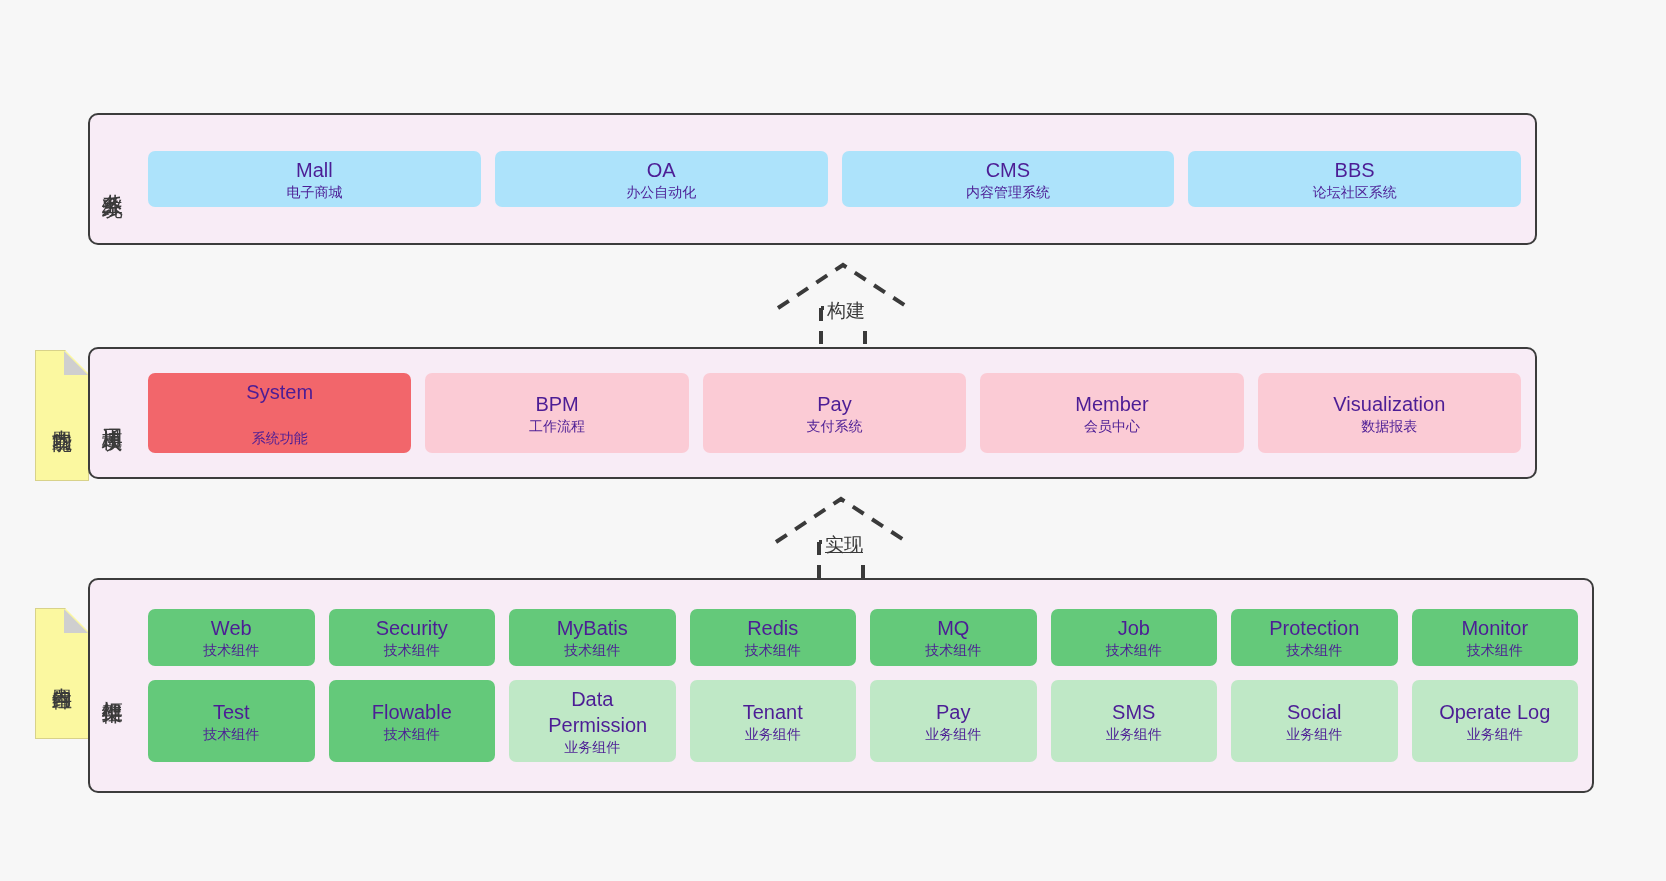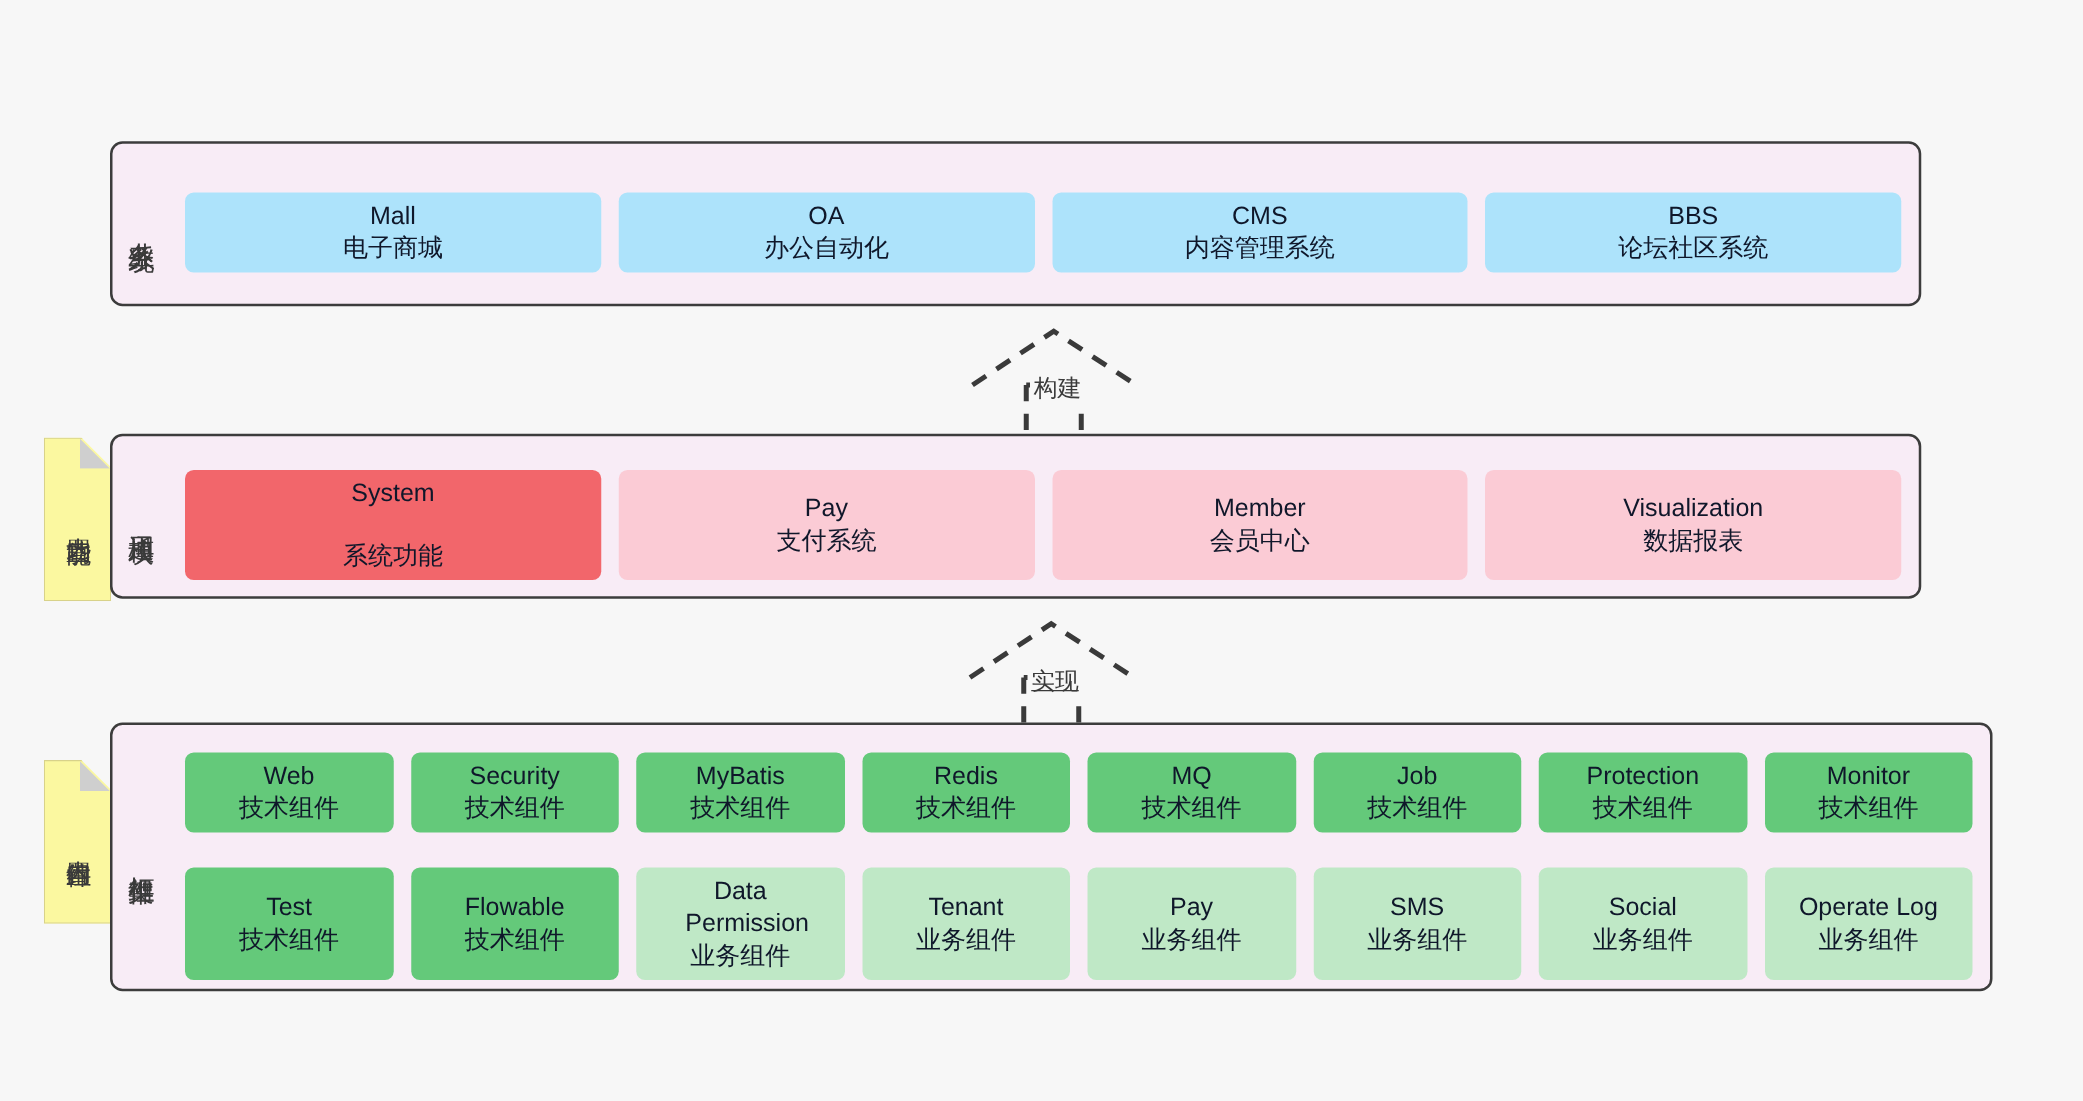--- a/index.html
+++ b/index.html
@@ -50,25 +50,24 @@
   .card {
     flex: 1 1 0;
     border-radius: 7px;
     display: flex;
     flex-direction: column;
     align-items: center;
     justify-content: center;
     text-align: center;
     line-height: 1.3;
     padding: 6px 4px;
-    color: #0f172a;
-    margin-top: 14px;
+    color: #4c1d95;
   }
   .card .t1 { font-size: 20px; }
-  .card .t2 { font-size: 20px; }
+  .card .t2 { font-size: 14px; }
   .card.multiline .t1 { max-width: 100%; }
 
   .blue   { background: #ade3fb; }
   .red    { background: #f2666b; gap: 24px; }
   .pink   { background: #fbcbd5; }
   .green  { background: #64c97a; }
   .lgreen { background: #bfe8c6; }
 
   
   .note {
@@ -154,20 +153,24 @@
 
   <div class="layer" id="layer-common" style="left:88px; top:347px; width:1449px; height:132px;">
     <div class="layer-label">通用模块</div>
     <div class="layer-body">
       <div class="card-row">
         <div class="card red">
           <span class="t1">System</span>
           <span class="t2">系统功能</span>
         </div>
         <div class="card pink">
+          <span class="t1">BPM</span>
+          <span class="t2">工作流程</span>
+        </div>
+        <div class="card pink">
           <span class="t1">Pay</span>
           <span class="t2">支付系统</span>
         </div>
         <div class="card pink">
           <span class="t1">Member</span>
           <span class="t2">会员中心</span>
         </div>
         <div class="card pink">
           <span class="t1">Visualization</span>
           <span class="t2">数据报表</span>

